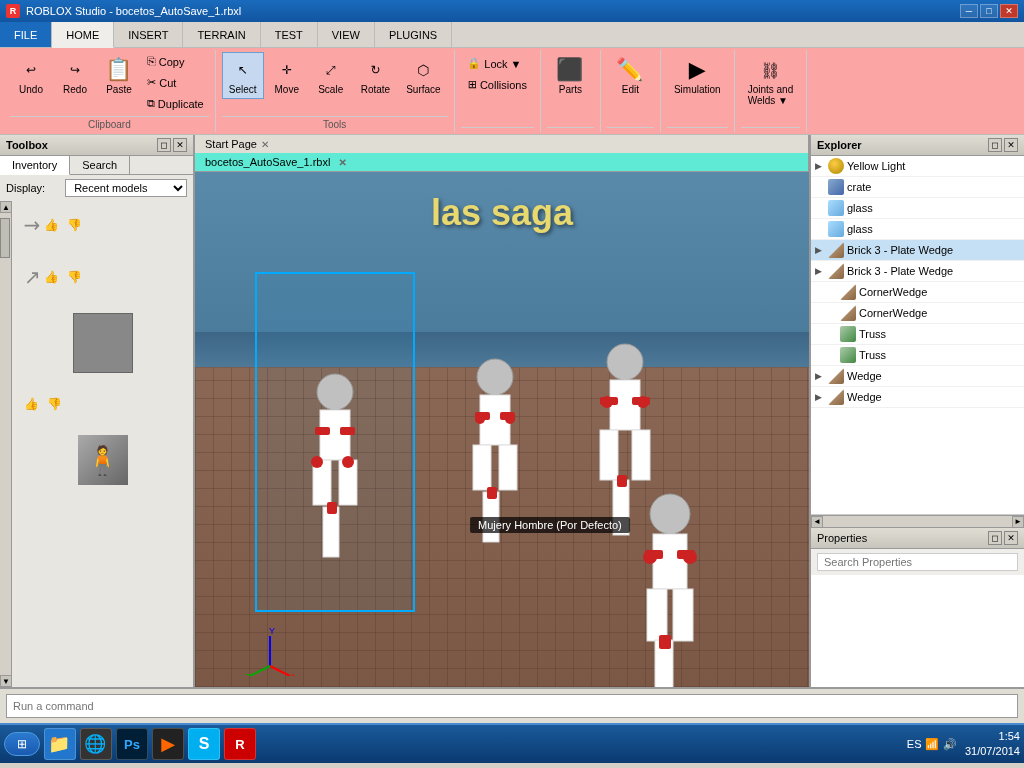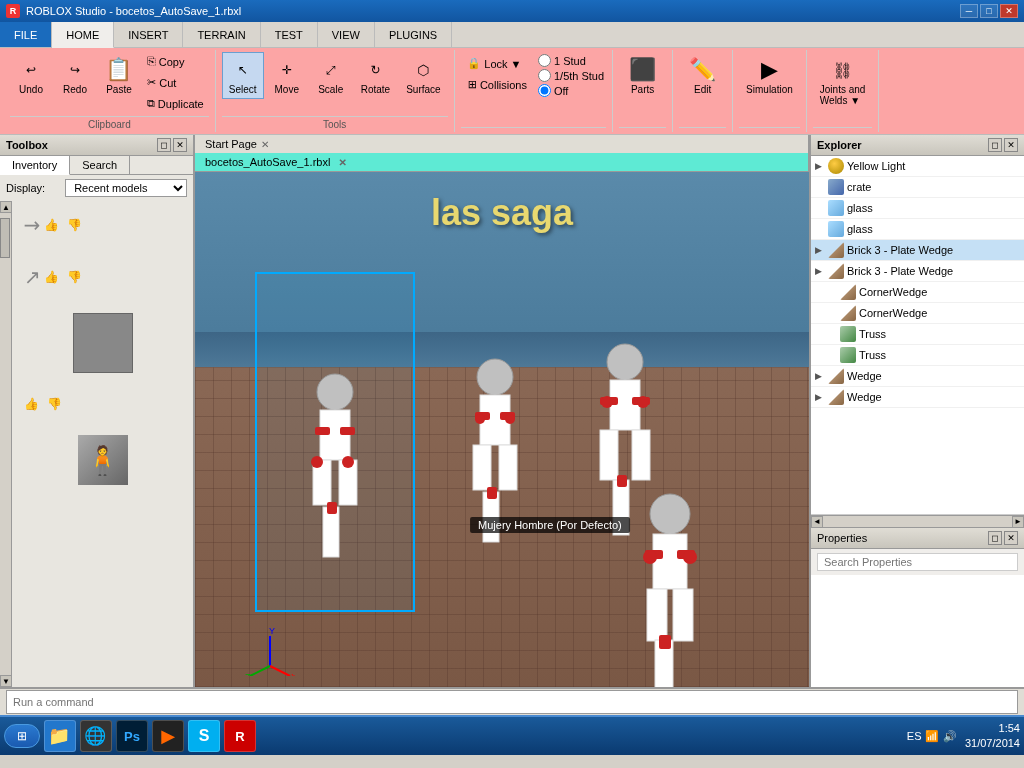--- a/index.html
+++ b/index.html
@@ -93,21 +93,21 @@
     .exp-scrollbar { height: 12px; background: #d4d0c8; border-top: 1px solid #999; display: flex; align-items: center; }
     .exp-scroll-left, .exp-scroll-right { width: 12px; height: 12px; background: #c8c5bc; border: 1px solid #999; display: flex; align-items: center; justify-content: center; font-size: 8px; cursor: pointer; }
     .exp-scroll-track { flex: 1; height: 8px; background: #d4d0c8; }
 
     
     .props-panel { background: #f0eeeb; border-top: 1px solid #999; height: 160px; display: flex; flex-direction: column; }
     .props-header { background: linear-gradient(to bottom, #e0ddd5, #c8c5bc); border-bottom: 1px solid #999; padding: 3px 6px; font-size: 11px; display: flex; align-items: center; justify-content: space-between; }
     .props-search { margin: 4px 6px; border: 1px solid #ccc; padding: 2px 6px; font-size: 11px; width: calc(100% - 12px); color: #999; background: white; }
 
     
-    .bottom-bar { height: 28px; background: #e0ddd5; border-top: 2px solid #999; display: flex; align-items: center; padding: 0 6px; }
+    .bottom-bar { height: 36px; background: #e0ddd5; border-top: 2px solid #999; display: flex; align-items: center; padding: 0 6px; }
     .cmd-input { flex: 1; border: 1px solid #999; padding: 3px 6px; font-size: 11px; background: white; height: 24px; }
 
     
     .taskbar { height: 40px; background: linear-gradient(to bottom, #1a5a9a, #0a3a70); display: flex; align-items: center; justify-content: space-between; padding: 0 4px; border-top: 2px solid #4a8ad0; }
     .taskbar-left { display: flex; align-items: center; gap: 4px; }
     .start-btn { background: linear-gradient(to bottom, #2a7ad0, #1a5ab0); border: 1px solid #4a9ae0; color: white; padding: 4px 12px; font-size: 12px; cursor: pointer; border-radius: 12px; display: flex; align-items: center; gap: 4px; }
     .taskbar-icon { width: 32px; height: 32px; display: flex; align-items: center; justify-content: center; cursor: pointer; border: 1px solid rgba(255,255,255,0.2); background: rgba(255,255,255,0.1); border-radius: 3px; }
     .taskbar-right { display: flex; align-items: center; gap: 8px; color: white; font-size: 11px; }
     .taskbar-clock { text-align: right; line-height: 1.4; }
     .sys-tray { display: flex; align-items: center; gap: 4px; }
@@ -201,34 +201,20 @@
       <div class="ribbon-group-items">
         <div class="lock-group">
           <div class="rib-btn-small">
             <span>🔒</span>
             <span>Lock</span>
             <span>▼</span>
           </div>
           <div class="rib-btn-small">
             <span>⊞</span>
             <span>Collisions</span>
-          </div>
-        </div>
-        <div class="stud-group">
-          <div class="stud-radio">
-            <input type="radio" name="stud" style="">
-            <span>1 Stud</span>
-          </div>
-          <div class="stud-radio">
-            <input type="radio" name="stud" style="">
-            <span>1/5th Stud</span>
-          </div>
-          <div class="stud-radio">
-            <input type="radio" name="stud" checked="" style="">
-            <span>Off</span>
           </div>
         </div>
       </div>
       <div class="ribbon-group-label"></div>
     </div>
 
     <div class="ribbon-group">
       <div class="ribbon-group-items">
         <div class="rib-btn-large">
           <div class="icon-box" style="font-size:22px;">⬛</div>

